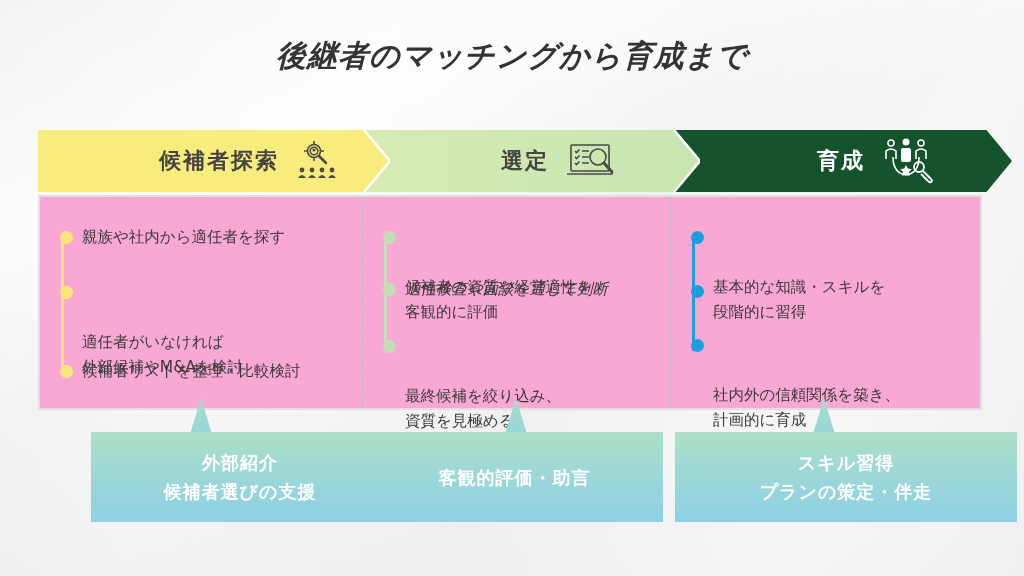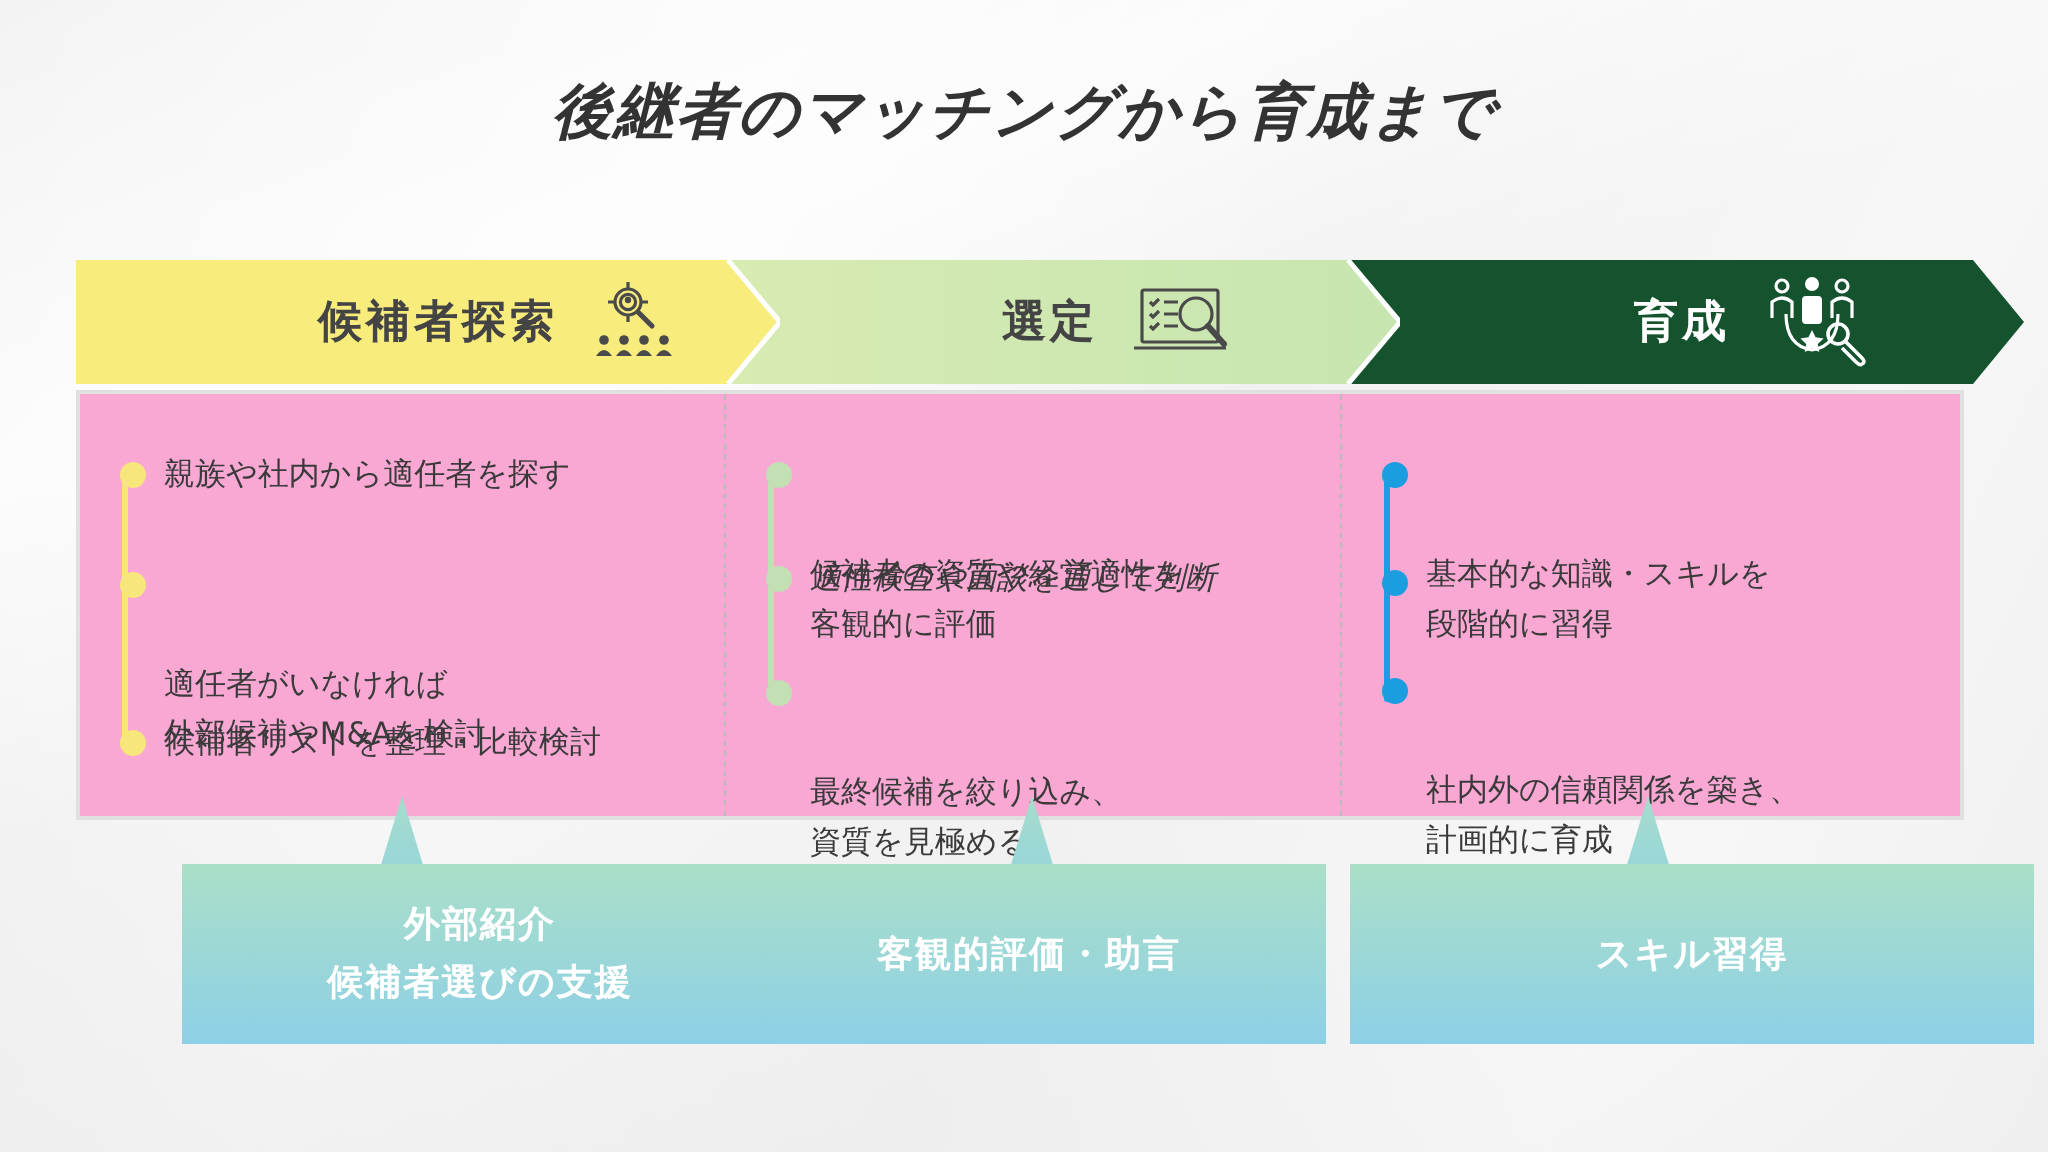--- a/index.html
+++ b/index.html
@@ -252,14 +252,15 @@
   </div>
 </div>
 <div class="callout" style="left:366px; width:297px;">
   <div>
     <div>客観的評価・助言</div>
   </div>
 </div>
 <div class="callout" style="left:675px; width:342px;">
   <div>
     <div>スキル習得</div>
+    <div>プランの策定・伴走</div>
   </div>
 </div>
 
 </body></html>

